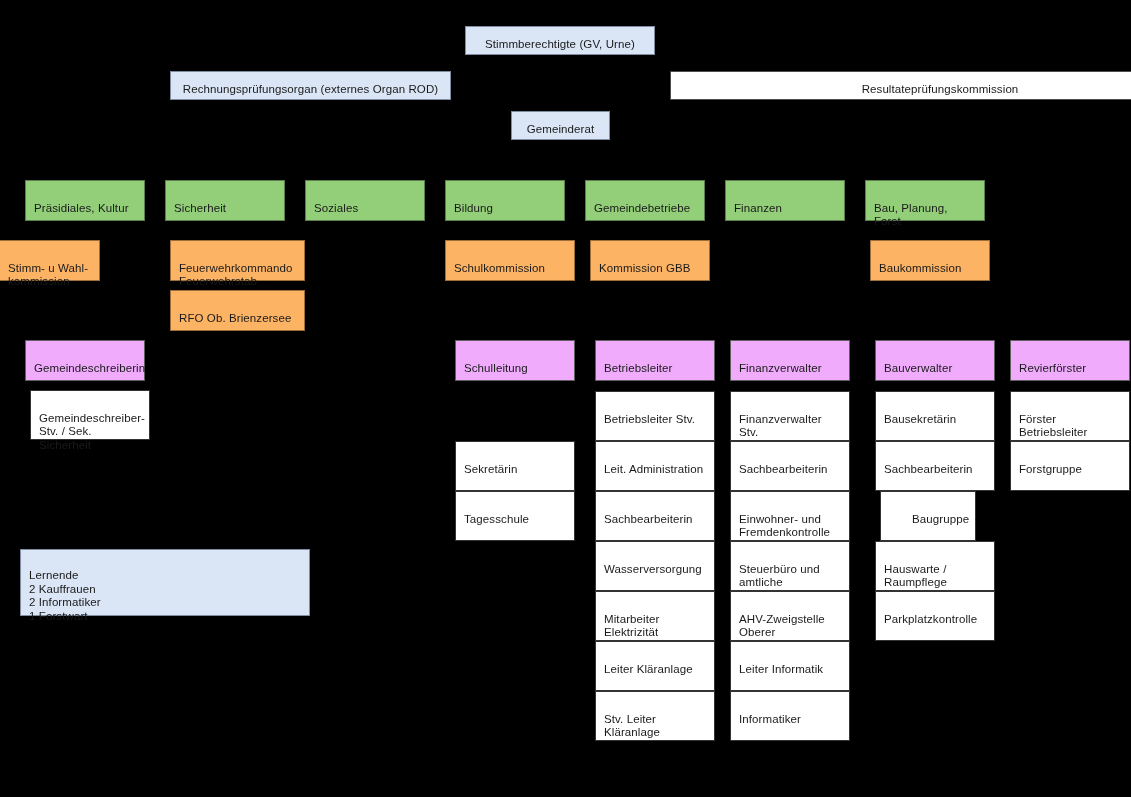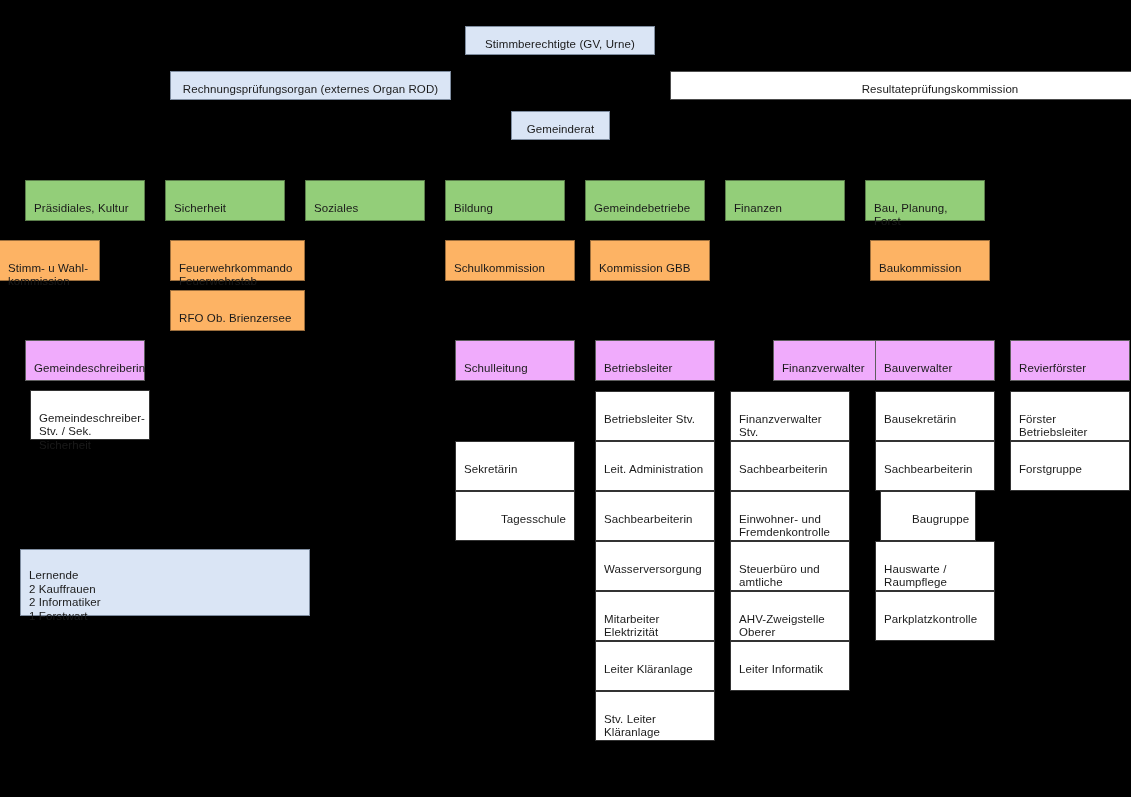--- a/index.html
+++ b/index.html
@@ -102,40 +102,40 @@
 
   <div class="box gray" style="left:25px; top:340px; width:120px; height:41px;">
     <span>Gemeindeschreiberin</span>
   </div>
   <div class="box gray" style="left:455px; top:340px; width:120px; height:41px;">
     <span>Schulleitung</span>
   </div>
   <div class="box gray" style="left:595px; top:340px; width:120px; height:41px;">
     <span>Betriebsleiter</span>
   </div>
-  <div class="box gray" style="left:730px; top:340px; width:120px; height:41px;margin-left:43px;">
+  <div class="box gray" style="left:730px; top:340px; width:120px; height:41px;">
     <span>Finanzverwalter</span>
   </div>
   <div class="box gray" style="left:875px; top:340px; width:120px; height:41px;">
     <span>Bauverwalter</span>
   </div>
   <div class="box gray" style="left:1010px; top:340px; width:120px; height:41px;">
     <span>Revierförster</span>
   </div>
 
   <div class="box plain" style="left:30px; top:390px; width:120px; height:50px;">
     <span>Gemeindeschreiber-
 Stv. / Sek. Sicherheit</span>
   </div>
 
 
   <div class="box plain" style="left:455px; top:441px; width:120px; height:50px;">
     <span>Sekretärin</span>
   </div>
-  <div class="box plain" style="left:455px; top:491px; width:120px; height:50px;text-align:right;">
+  <div class="box plain" style="left:455px; top:491px; width:120px; height:50px;">
     <span>Tagesschule</span>
   </div>
 
   <div class="box plain" style="left:595px; top:391px; width:120px; height:50px;">
     <span>Betriebsleiter Stv.</span>
   </div>
   <div class="box plain" style="left:595px; top:441px; width:120px; height:50px;">
     <span>Leit. Administration</span>
   </div>
   <div class="box plain" style="left:595px; top:491px; width:120px; height:50px;">
@@ -167,20 +167,23 @@
   <div class="box plain" style="left:730px; top:541px; width:120px; height:50px;">
     <span>Steuerbüro und
 amtliche Bewertung</span>
   </div>
   <div class="box plain" style="left:730px; top:591px; width:120px; height:50px;">
     <span>AHV-Zweigstelle
 Oberer Brienzersee</span>
   </div>
   <div class="box plain" style="left:730px; top:641px; width:120px; height:50px;">
     <span>Leiter Informatik</span>
+  </div>
+  <div class="box plain" style="left:730px; top:691px; width:120px; height:50px;">
+    <span>Informatiker</span>
   </div>
 
   <div class="box plain" style="left:875px; top:391px; width:120px; height:50px;">
     <span>Bausekretärin</span>
   </div>
   <div class="box plain" style="left:875px; top:441px; width:120px; height:50px;">
     <span>Sachbearbeiterin</span>
   </div>
   <div class="box plain" style="left:880px; top:491px; width:96px; height:50px;padding-left:31px;">
     <span>Baugruppe</span>

